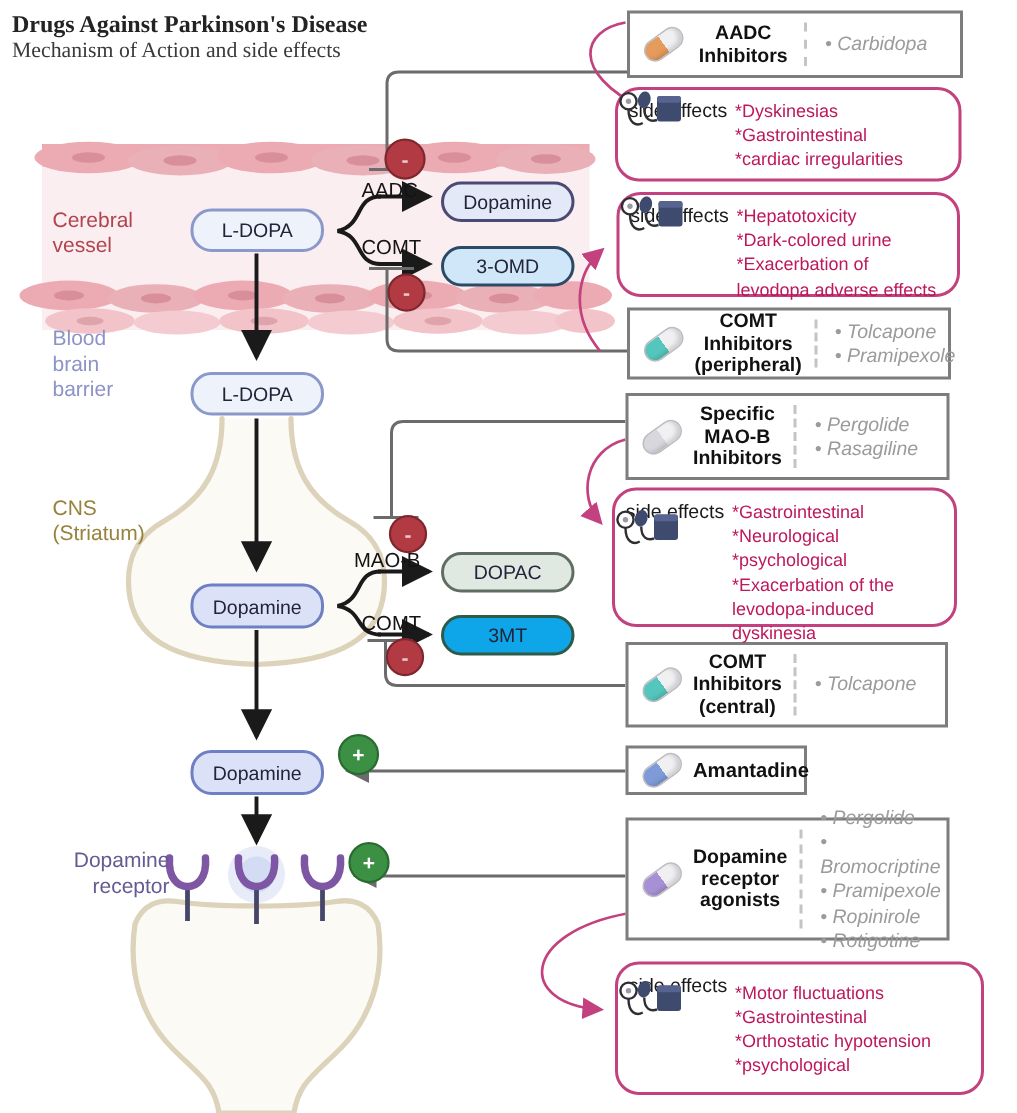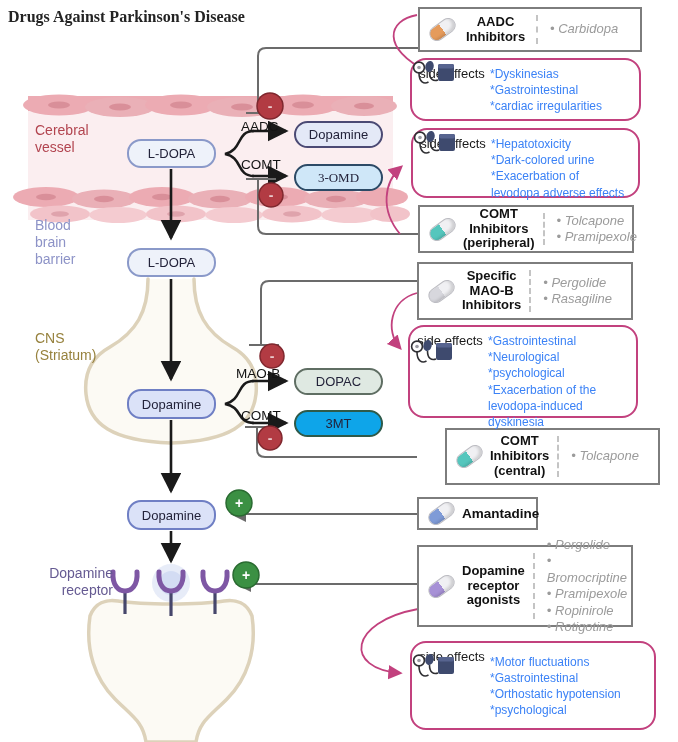--- a/index.html
+++ b/index.html
@@ -11,42 +11,42 @@
   .titleblock{left:8px;top:8px;font-family:"Liberation Serif","DejaVu Serif",serif;}
   .title{font-size:16px;font-weight:bold;color:#232323;line-height:1.15;}
   .subtitle{font-size:14.5px;color:#3a3a3a;line-height:1.2;}
   
   .region{font-size:14px;line-height:1.22;}
   
   .node{box-sizing:border-box;border:2px solid;border-radius:14px;display:flex;
         align-items:center;justify-content:center;font-size:13px;color:#23233a;background:#eef2fa;}
   .n-ldopa{background:#eef2fa;border-color:#8a99c9;}
   .n-dopav{background:#e4e9f7;border-color:#4b4a74;}
-  .n-omd{background:#cfe7f8;border-color:#2c4a66;font-family:Liberation Serif, serif;}
+  .n-omd{background:#cfe7f8;border-color:#2c4a66;}
   .n-dopac{background:#dfe9e2;border-color:#5f6e63;}
   .n-3mt{background:#0ea5e9;border-color:#2e5a49;}
   .n-dopacns{background:#dbe2f8;border-color:#6f7fc4;}
   .enz{font-size:13.5px;color:#141414;}
   
   .drugbox{box-sizing:border-box;background:#fff;border:2px solid #7d7d7d;display:flex;
            align-items:center;gap:5px;padding:2px 6px;}
   .pillwrap{width:32px;flex:none;display:flex;justify-content:center;}
   .pill{width:27px;height:13px;border-radius:8px;transform:rotate(-36deg);
         border:1px solid #bcbcc2;box-shadow:inset -2px -2px 3px rgba(0,0,0,.14);}
   .dbtitle{flex:1;font-weight:bold;font-size:13px;line-height:1.13;text-align:center;color:#111;}
   .divider{align-self:stretch;border-left:2px dashed #c4c4c4;margin:4px 3px;}
   .drugs{list-style:none;margin:0;padding:0 0 0 4px;font-style:italic;color:#9b9b9b;
          font-size:13px;line-height:1.27;min-width:84px;}
   
   .sebox{box-sizing:border-box;background:#fff;border:2px solid #c2417e;border-radius:16px;
          display:flex;gap:6px;padding:6px 8px 5px 8px;}
   .secol{flex:none;width:64px;display:flex;flex-direction:column;justify-content:space-between;
          align-items:center;}
   .selabel{font-size:13px;color:#1a1a1a;white-space:nowrap;}
-  .seitems{list-style:none;margin:auto 0;padding:0;font-size:12px;line-height:1.35;color:#3b82f6;}
+  .seitems{list-style:none;margin:auto 0;padding:0;font-size:12px;line-height:1.35;color:#be185d;}
 </style>
 </head>
 <body>
 
 <div class="canvas">
 
 <svg width="678" height="742" viewBox="0 0 678 742">
   <defs>
     <marker id="mB" markerWidth="9" markerHeight="9" refX="7" refY="4" orient="auto">
       <path d="M0,0 L8,4 L0,8 Z" fill="#1a1a1a"></path>
@@ -189,23 +189,24 @@
     <g stroke="#7e57a4" stroke-width="5" fill="none" stroke-linecap="round">
       <path d="M113,572 C 112,586 119,591 125,591 C 131,591 138,586 137,572"></path>
       <path d="M159,572 C 158,586 165,591 171,591 C 177,591 184,586 183,572"></path>
       <path d="M203,572 C 202,586 209,591 215,591 C 221,591 228,586 227,572"></path>
     </g>
   </g>
 </svg>
 
 <div class="abs titleblock">
   <div class="title">Drugs Against Parkinson's Disease</div>
-</div>
-
-<div class="abs region" style="left:35px;top:122px;width:72px;color:#b2444f;">Cerebral vessel</div>
+  <div class="subtitle">Mechanism of Action and side effects</div>
+</div>
+
+<div class="abs region" style="left:35px;top:138px;width:72px;color:#b2444f;">Cerebral vessel</div>
 <div class="abs region" style="left:35px;top:217px;width:52px;color:#8d93c7;">Blood brain barrier</div>
 <div class="abs region" style="left:35px;top:330px;width:80px;color:#97823e;">CNS (Striatum)</div>
 <div class="abs region" style="left:38px;top:565px;width:75px;color:#655a92;text-align:right;">Dopamine receptor</div>
 
 <div class="abs node n-ldopa" style="left:127px;top:139px;width:89px;height:29px;">L-DOPA</div>
 <div class="abs node n-dopav" style="left:294px;top:121px;width:89px;height:27px;">Dopamine</div>
 <div class="abs node n-omd" style="left:294px;top:164px;width:89px;height:27px;">3-OMD</div>
 <div class="abs node n-ldopa" style="left:127px;top:248px;width:89px;height:29px;">L-DOPA</div>
 <div class="abs node n-dopacns" style="left:127px;top:389px;width:89px;height:30px;">Dopamine</div>
 <div class="abs node n-dopac" style="left:294px;top:368px;width:89px;height:27px;">DOPAC</div>
@@ -245,21 +246,21 @@
         <span class="pill" style="background: linear-gradient(90deg, rgb(215, 215, 221) 0px, rgb(215, 215, 221) 50%, rgb(240, 240, 243) 50%, rgb(240, 240, 243) 100%);"></span>
       </span>
   <span class="dbtitle" style="max-width:74px;">Specific MAO-B Inhibitors</span>
   <span class="divider"></span>
   <ul class="drugs">
     <li>• Pergolide</li>
     <li>• Rasagiline</li>
   </ul>
 </div>
 
-<div class="abs drugbox" style="left:417px;top:428px;width:215px;height:57px;margin-left:28px;">
+<div class="abs drugbox" style="left:417px;top:428px;width:215px;height:57px;">
   <span class="pillwrap">
         <span class="pill" style="background: linear-gradient(90deg, rgb(85, 198, 189) 0px, rgb(85, 198, 189) 50%, rgb(240, 240, 243) 50%, rgb(240, 240, 243) 100%);"></span>
       </span>
   <span class="dbtitle" style="max-width:82px;">COMT Inhibitors (central)</span>
   <span class="divider"></span>
   <ul class="drugs">
     <li>• Tolcapone</li>
   </ul>
 </div>
 

